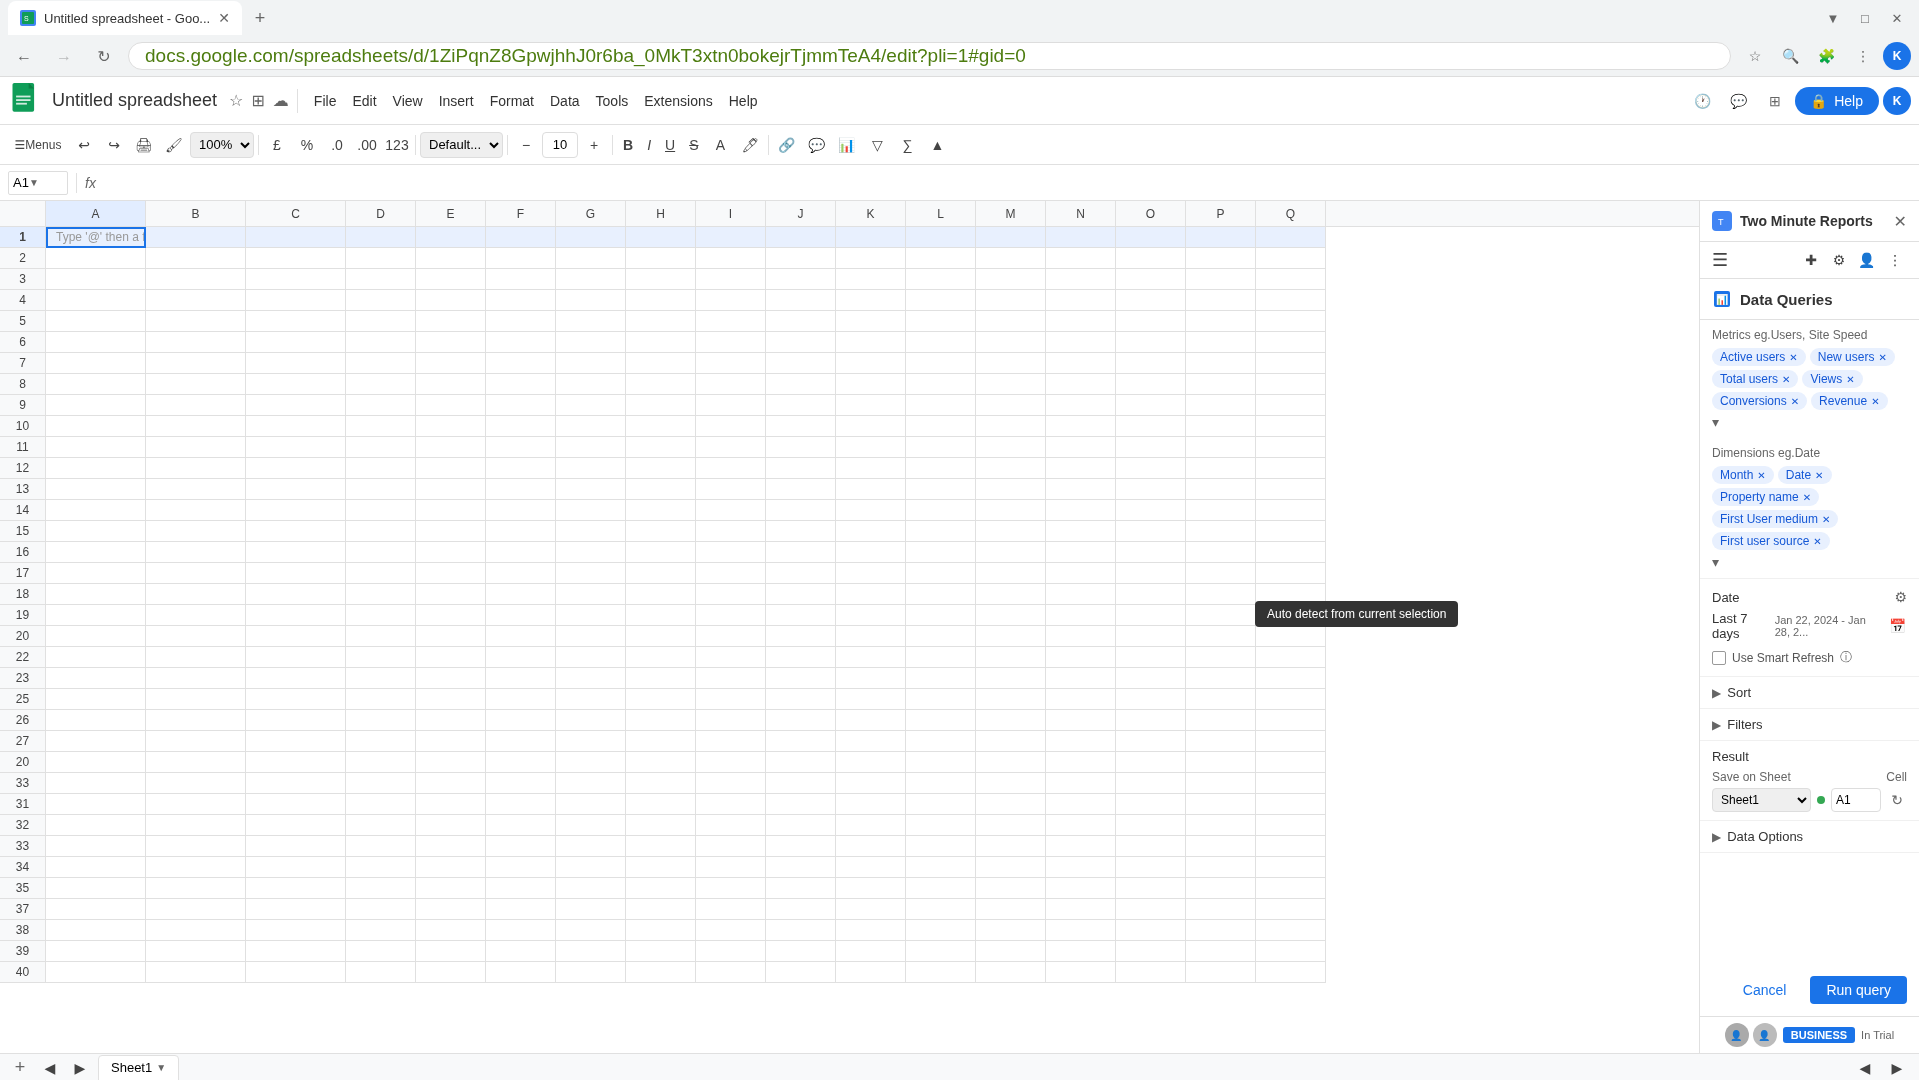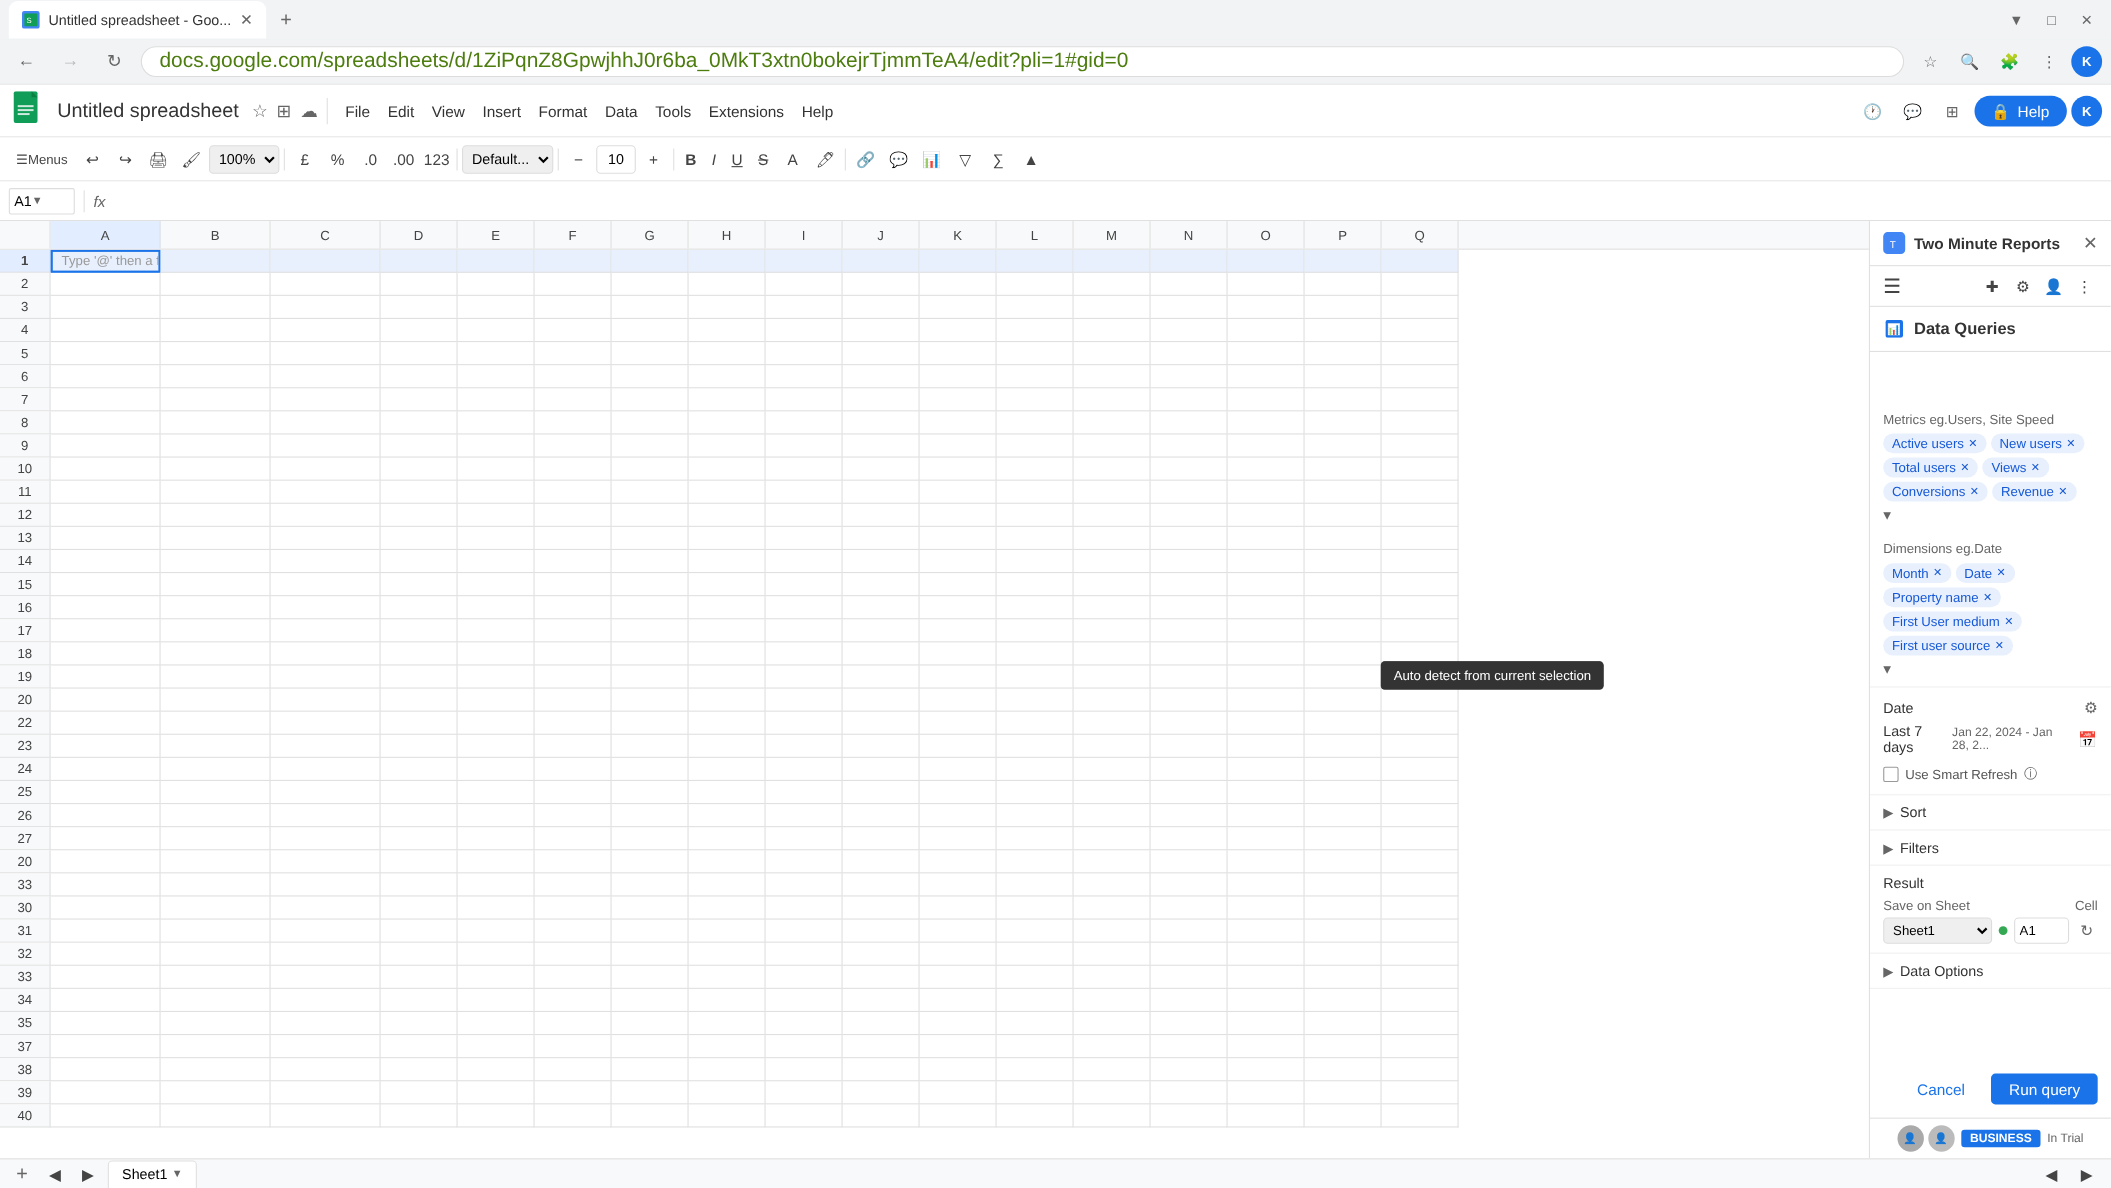--- a/index.html
+++ b/index.html
@@ -85,21 +85,21 @@
     .cell-text { color: #999; font-size: 12px; padding: 0 4px; }
 
     
     .right-panel { width: 220px; min-width: 220px; border-left: 1px solid #e0e0e0; display: flex; flex-direction: column; background: #fff; overflow-y: auto; }
     .right-panel-header { display: flex; align-items: center; justify-content: space-between; padding: 10px 12px; border-bottom: 1px solid #e0e0e0; }
     .right-panel-title { font-size: 14px; font-weight: 600; color: #333; }
     .right-panel-close { cursor: pointer; color: #666; font-size: 16px; }
     .right-panel-logo { display: flex; align-items: center; gap: 8px; }
     .logo-icon { width: 20px; height: 20px; background: #4285f4; border-radius: 4px; display: flex; align-items: center; justify-content: center; color: white; font-size: 12px; }
 
-    .panel-inner { padding: 8px 12px; margin-top: 46px; }
+    .panel-inner { padding: 8px 12px; }
     .panel-label { font-size: 12px; color: #666; margin-bottom: 6px; }
 
     .tags-container { display: flex; flex-wrap: wrap; gap: 4px; margin-bottom: 4px; }
     .tag { display: flex; align-items: center; gap: 4px; background: #e8f0fe; border-radius: 12px; padding: 2px 8px; font-size: 12px; color: #1558d6; }
     .tag-close { cursor: pointer; color: #1558d6; font-size: 10px; }
     .expand-btn { color: #666; font-size: 14px; cursor: pointer; }
 
     .dimension-section { padding: 8px 12px; border-bottom: 1px solid #f0f0f0; }
 
     
@@ -762,40 +762,20 @@
                 <div class="cell" style="width: 70px; min-width: 70px;"></div>
                 <div class="cell" style="width: 70px; min-width: 70px;"></div>
                 <div class="cell" style="width: 70px; min-width: 70px;"></div>
                 <div class="cell" style="width: 70px; min-width: 70px;"></div>
                 <div class="cell" style="width: 70px; min-width: 70px;"></div>
                 <div class="cell" style="width: 70px; min-width: 70px;"></div>
                 <div class="cell" style="width: 70px; min-width: 70px;"></div>
                 <div class="cell" style="width: 70px; min-width: 70px;"></div>
               </div>
               <div class="grid-row">
-                <div class="row-num">24</div>
-                <div class="cell" style="width: 100px; min-width: 100px;"></div>
-                <div class="cell" style="width: 100px; min-width: 100px;"></div>
-                <div class="cell" style="width: 100px; min-width: 100px;"></div>
-                <div class="cell" style="width: 70px; min-width: 70px;"></div>
-                <div class="cell" style="width: 70px; min-width: 70px;"></div>
-                <div class="cell" style="width: 70px; min-width: 70px;"></div>
-                <div class="cell" style="width: 70px; min-width: 70px;"></div>
-                <div class="cell" style="width: 70px; min-width: 70px;"></div>
-                <div class="cell" style="width: 70px; min-width: 70px;"></div>
-                <div class="cell" style="width: 70px; min-width: 70px;"></div>
-                <div class="cell" style="width: 70px; min-width: 70px;"></div>
-                <div class="cell" style="width: 70px; min-width: 70px;"></div>
-                <div class="cell" style="width: 70px; min-width: 70px;"></div>
-                <div class="cell" style="width: 70px; min-width: 70px;"></div>
-                <div class="cell" style="width: 70px; min-width: 70px;"></div>
-                <div class="cell" style="width: 70px; min-width: 70px;"></div>
-                <div class="cell" style="width: 70px; min-width: 70px;"></div>
-              </div>
-              <div class="grid-row">
                 <div class="row-num">25</div>
                 <div class="cell" style="width: 100px; min-width: 100px;"></div>
                 <div class="cell" style="width: 100px; min-width: 100px;"></div>
                 <div class="cell" style="width: 100px; min-width: 100px;"></div>
                 <div class="cell" style="width: 70px; min-width: 70px;"></div>
                 <div class="cell" style="width: 70px; min-width: 70px;"></div>
                 <div class="cell" style="width: 70px; min-width: 70px;"></div>
                 <div class="cell" style="width: 70px; min-width: 70px;"></div>
                 <div class="cell" style="width: 70px; min-width: 70px;"></div>
                 <div class="cell" style="width: 70px; min-width: 70px;"></div>
@@ -863,40 +843,20 @@
                 <div class="cell" style="width: 70px; min-width: 70px;"></div>
                 <div class="cell" style="width: 70px; min-width: 70px;"></div>
                 <div class="cell" style="width: 70px; min-width: 70px;"></div>
                 <div class="cell" style="width: 70px; min-width: 70px;"></div>
                 <div class="cell" style="width: 70px; min-width: 70px;"></div>
                 <div class="cell" style="width: 70px; min-width: 70px;"></div>
                 <div class="cell" style="width: 70px; min-width: 70px;"></div>
               </div>
               <div class="grid-row">
                 <div class="row-num">33</div>
-                <div class="cell" style="width: 100px; min-width: 100px;"></div>
-                <div class="cell" style="width: 100px; min-width: 100px;"></div>
-                <div class="cell" style="width: 100px; min-width: 100px;"></div>
-                <div class="cell" style="width: 70px; min-width: 70px;"></div>
-                <div class="cell" style="width: 70px; min-width: 70px;"></div>
-                <div class="cell" style="width: 70px; min-width: 70px;"></div>
-                <div class="cell" style="width: 70px; min-width: 70px;"></div>
-                <div class="cell" style="width: 70px; min-width: 70px;"></div>
-                <div class="cell" style="width: 70px; min-width: 70px;"></div>
-                <div class="cell" style="width: 70px; min-width: 70px;"></div>
-                <div class="cell" style="width: 70px; min-width: 70px;"></div>
-                <div class="cell" style="width: 70px; min-width: 70px;"></div>
-                <div class="cell" style="width: 70px; min-width: 70px;"></div>
-                <div class="cell" style="width: 70px; min-width: 70px;"></div>
-                <div class="cell" style="width: 70px; min-width: 70px;"></div>
-                <div class="cell" style="width: 70px; min-width: 70px;"></div>
-                <div class="cell" style="width: 70px; min-width: 70px;"></div>
-              </div>
-              <div class="grid-row">
-                <div class="row-num">30</div>
                 <div class="cell" style="width: 100px; min-width: 100px;"></div>
                 <div class="cell" style="width: 100px; min-width: 100px;"></div>
                 <div class="cell" style="width: 100px; min-width: 100px;"></div>
                 <div class="cell" style="width: 70px; min-width: 70px;"></div>
                 <div class="cell" style="width: 70px; min-width: 70px;"></div>
                 <div class="cell" style="width: 70px; min-width: 70px;"></div>
                 <div class="cell" style="width: 70px; min-width: 70px;"></div>
                 <div class="cell" style="width: 70px; min-width: 70px;"></div>
                 <div class="cell" style="width: 70px; min-width: 70px;"></div>
                 <div class="cell" style="width: 70px; min-width: 70px;"></div>

